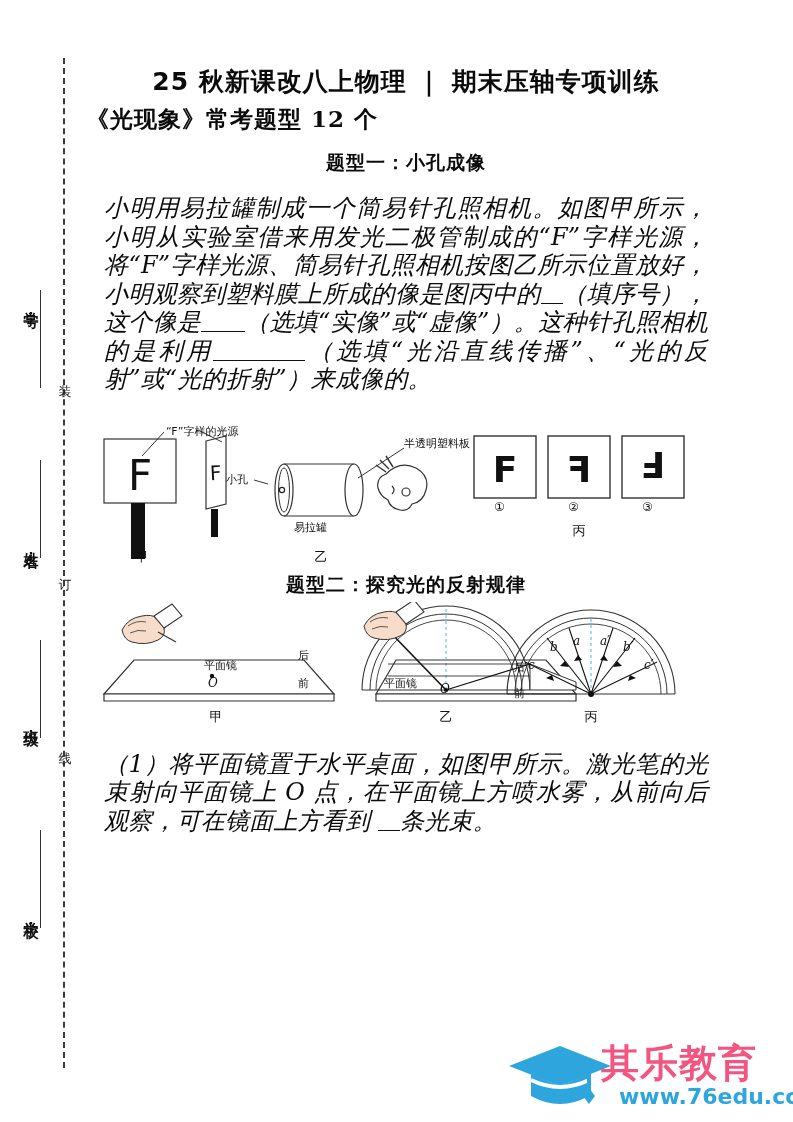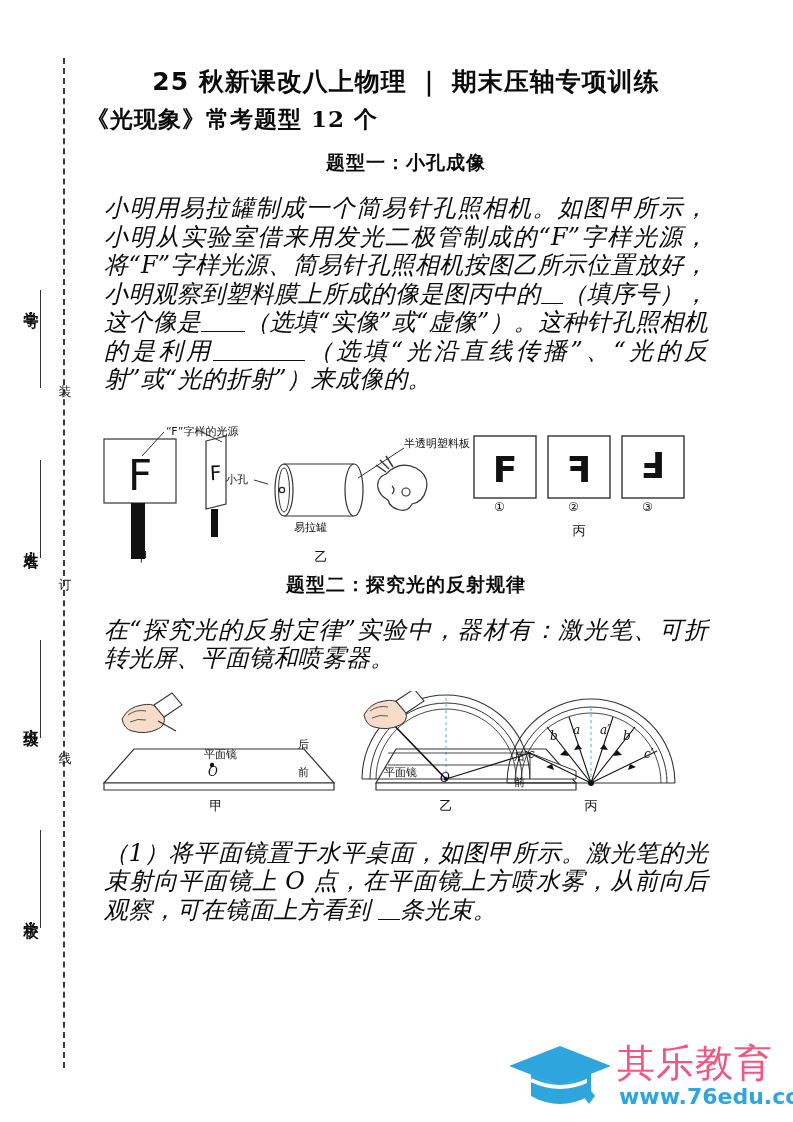--- a/index.html
+++ b/index.html
@@ -60,21 +60,21 @@
   }
   .lbl{
     position:absolute;font-size:11px;color:#111;white-space:nowrap;
     font-family:"DejaVu Sans","Liberation Sans",sans-serif;
   }
   .lbl-it{font-style:italic;font-family:"DejaVu Serif","Liberation Serif",serif;font-size:12px;}
 
   
   #logo{position:absolute;left:505px;top:1040px;width:280px;height:78px;}
   .logo-brand{
-    position:absolute;left:112px;top:-2px;font-size:38px;font-weight:normal;
+    position:absolute;left:96px;top:-2px;font-size:38px;font-weight:bold;
     letter-spacing:1px;
     font-family:"DejaVu Sans","Liberation Sans",sans-serif;
   }
   .logo-url{
     position:absolute;left:114px;top:44px;font-size:22px;font-weight:bold;
     font-family:"DejaVu Sans","Liberation Sans",sans-serif;letter-spacing:0px;
   }
 </style>
 </head>
 <body>
@@ -155,21 +155,20 @@
     <div class="lbl" style="left:408px;top:88px;font-size:12px;">①</div>
     <div class="lbl" style="left:482px;top:88px;font-size:12px;">②</div>
     <div class="lbl" style="left:556px;top:88px;font-size:12px;">③</div>
 
     <div class="figcap" style="left:36px;top:136px;width:40px;">甲</div>
     <div class="figcap" style="left:215px;top:136px;width:40px;">乙</div>
     <div class="figcap" style="left:473px;top:110px;width:40px;">丙</div>
   </div>
 
   <div class="secheading" style="margin-top:2px;">题型二：探究光的反射规律</div>
-  <p class="para">在“探究光的反射定律”实验中，器材有：激光笔、可折转光屏、平面镜和喷雾器。</p>
 
   <div class="figwrap" style="height:130px;margin-top:4px;">
     <svg width="640" height="130" viewBox="0 0 640 130">
       <defs>
         <g id="hand">
           <path d="M6 24 q6 -12 20 -14 q10 -2 14 2 l14 -10 l8 10 l-14 10 q2 8 -6 12 q-12 6 -26 2 q-8 -2 -10 -12 Z" fill="#f6dcc9" stroke="#333" stroke-width="1"></path>
           <path d="M38 10 l18 -12 l10 12 l-18 12 Z" fill="#fff" stroke="#333" stroke-width="1.1"></path>
           <path d="M12 20 q8 -6 18 -4 M14 27 q8 -4 16 -2" stroke="#333" stroke-width="0.8" fill="none"></path>
         </g>
         <g id="protractor-scale">

